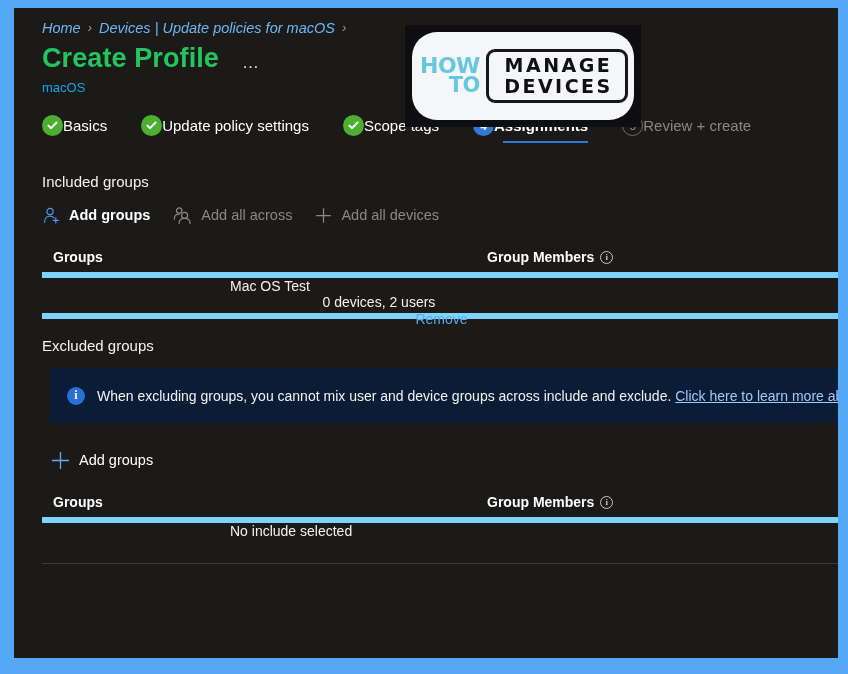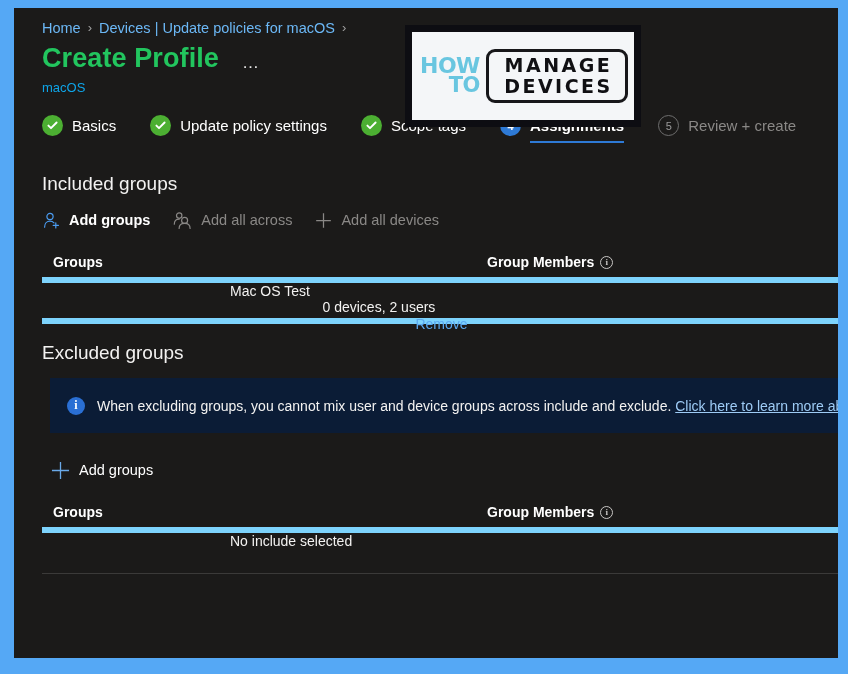--- a/index.html
+++ b/index.html
@@ -25,20 +25,21 @@
   }
   .inner { padding: 0 0 0 28px; }
 
   
   #breadcrumb {
     display: flex; align-items: center;
     gap: 7px;
     padding-top: 13px;
     font-size: 14.5px;
     height: 26px;
+    font-style: italic;
   }
   .crumb-link {
     color: #6cb8f6;
     cursor: pointer;
     white-space: nowrap;
   }
   .crumb-sep {
     color: #a0a0a0;
     font-size: 13px;
     line-height: 1;
@@ -79,20 +80,21 @@
     background: #0d0d12;
     padding: 7px;
     display: flex;
   }
   #logo-inner {
     flex: 1;
     background: #f4f6f8;
     display: flex;
     align-items: center;
     padding: 3px 6px 3px 8px;
+    border-radius: 25px;
   }
   #logo-howto {
     display: flex; flex-direction: column;
     align-items: flex-end;
     line-height: .95;
     margin-right: 6px;
   }
   #logo-how, #logo-to {
     font-family: "DejaVu Sans", sans-serif;
     font-weight: 700;
@@ -123,21 +125,20 @@
 
   
   #steps {
     display: flex; align-items: flex-start;
     margin-top: 20px;
     height: 40px;
     white-space: nowrap;
   }
   .step {
     display: flex; align-items: center;
-    gap: 9px;
     margin-right: 34px;
     cursor: pointer;
     padding-bottom: 9px;
     position: relative;
   }
   .step-badge {
     width: 21px; height: 21px;
     border-radius: 50%;
     display: flex; align-items: center; justify-content: center;
     flex: 0 0 auto;
@@ -165,21 +166,21 @@
   .step.current::after {
     content: "";
     position: absolute;
     left: 30px; right: 0; bottom: 2px;
     height: 2.5px;
     background: #2e7ad6;
   }
 
   
   .section-title {
-    font-size: 19px;
+    font-size: 15px;
     color: #f3f2f1;
     margin-top: 18px;
   }
 
   
   .cmdbar {
     display: flex; align-items: center;
     margin-top: 10px;
     height: 30px;
     gap: 0;

